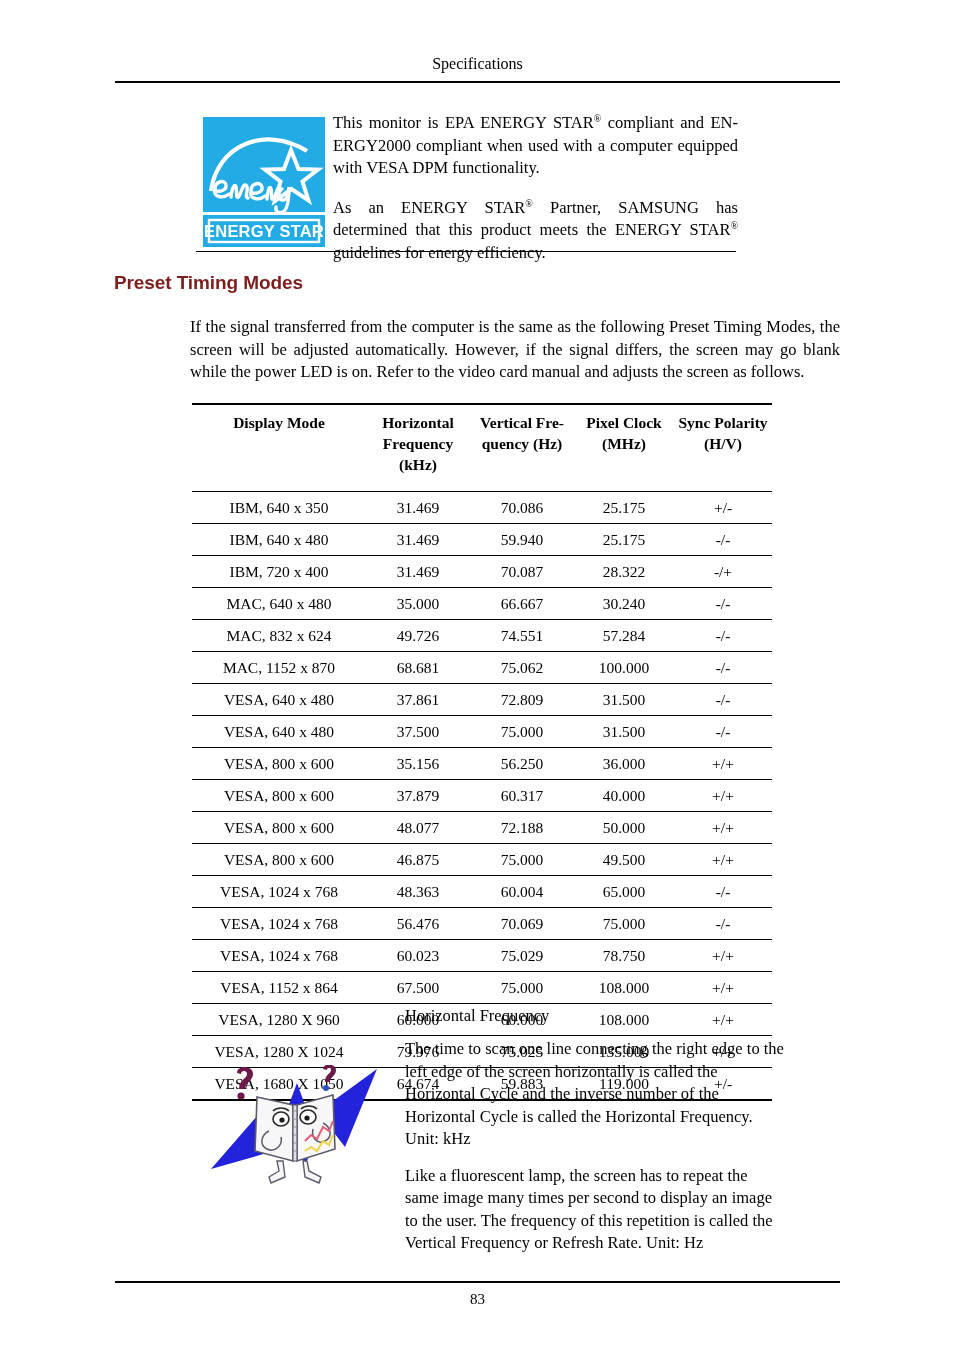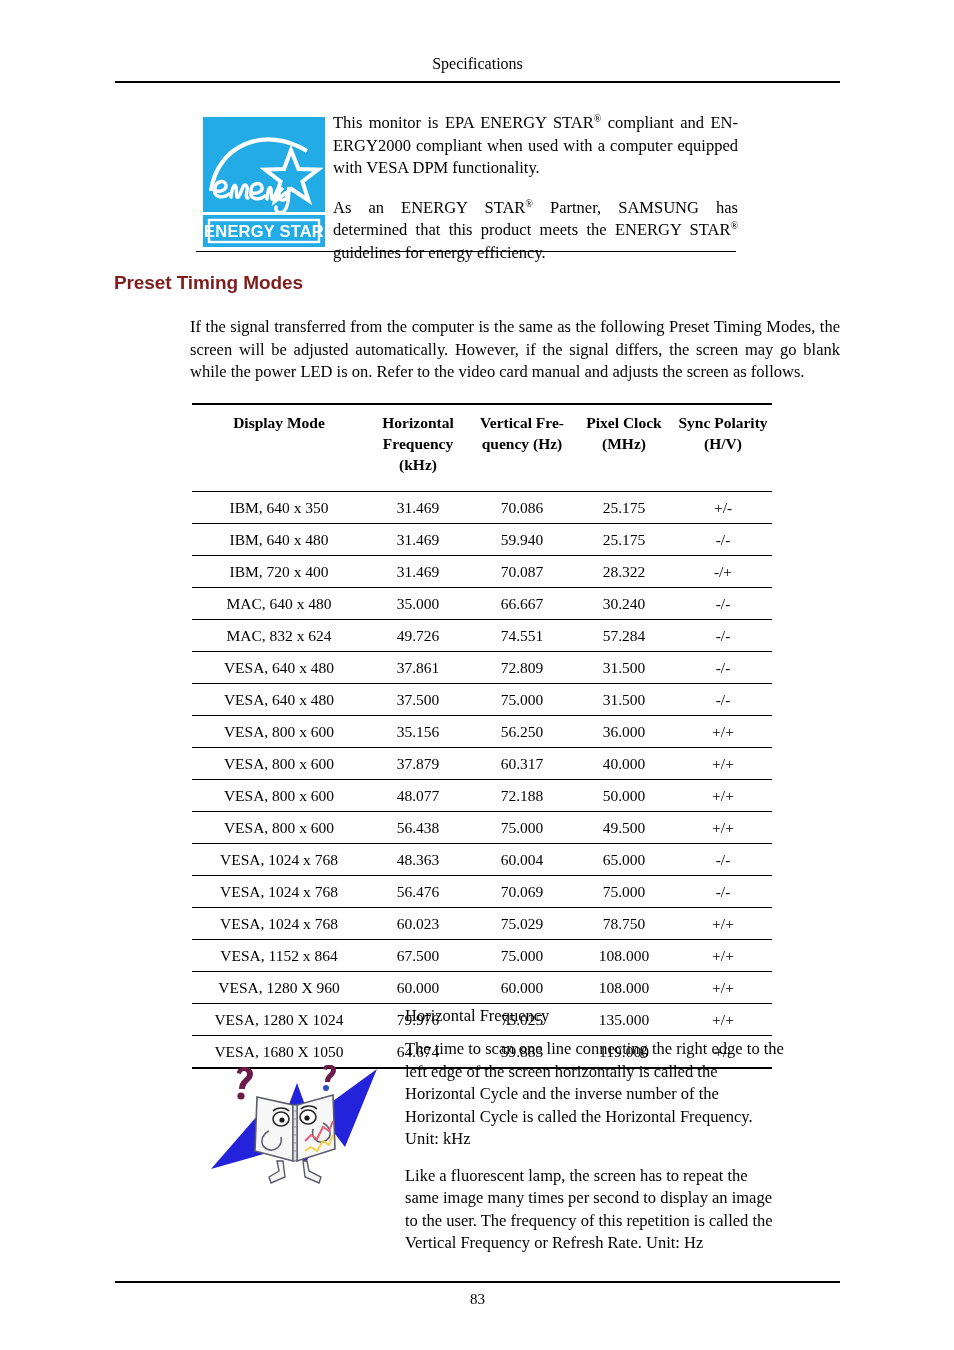--- a/index.html
+++ b/index.html
@@ -309,20 +309,27 @@
             <td>-/-</td>
           </tr>
           <tr>
             <td>MAC, 832 x 624</td>
             <td>49.726</td>
             <td>74.551</td>
             <td>57.284</td>
             <td>-/-</td>
           </tr>
           <tr>
+            <td>MAC, 1152 x 870</td>
+            <td>68.681</td>
+            <td>75.062</td>
+            <td>100.000</td>
+            <td>-/-</td>
+          </tr>
+          <tr>
             <td>VESA, 640 x 480</td>
             <td>37.861</td>
             <td>72.809</td>
             <td>31.500</td>
             <td>-/-</td>
           </tr>
           <tr>
             <td>VESA, 640 x 480</td>
             <td>37.500</td>
             <td>75.000</td>
@@ -345,21 +352,21 @@
           </tr>
           <tr>
             <td>VESA, 800 x 600</td>
             <td>48.077</td>
             <td>72.188</td>
             <td>50.000</td>
             <td>+/+</td>
           </tr>
           <tr>
             <td>VESA, 800 x 600</td>
-            <td>56.438</td>
+            <td>46.875</td>
             <td>75.000</td>
             <td>49.500</td>
             <td>+/+</td>
           </tr>
           <tr>
             <td>VESA, 1024 x 768</td>
             <td>48.363</td>
             <td>60.004</td>
             <td>65.000</td>
             <td>-/-</td>

